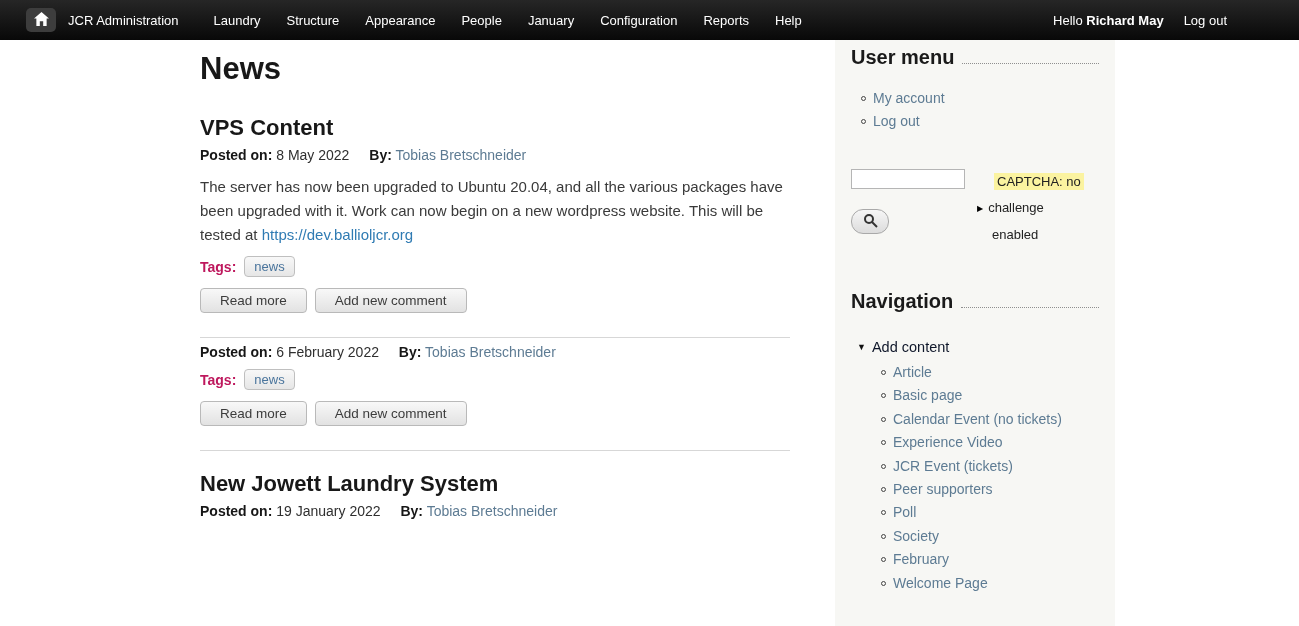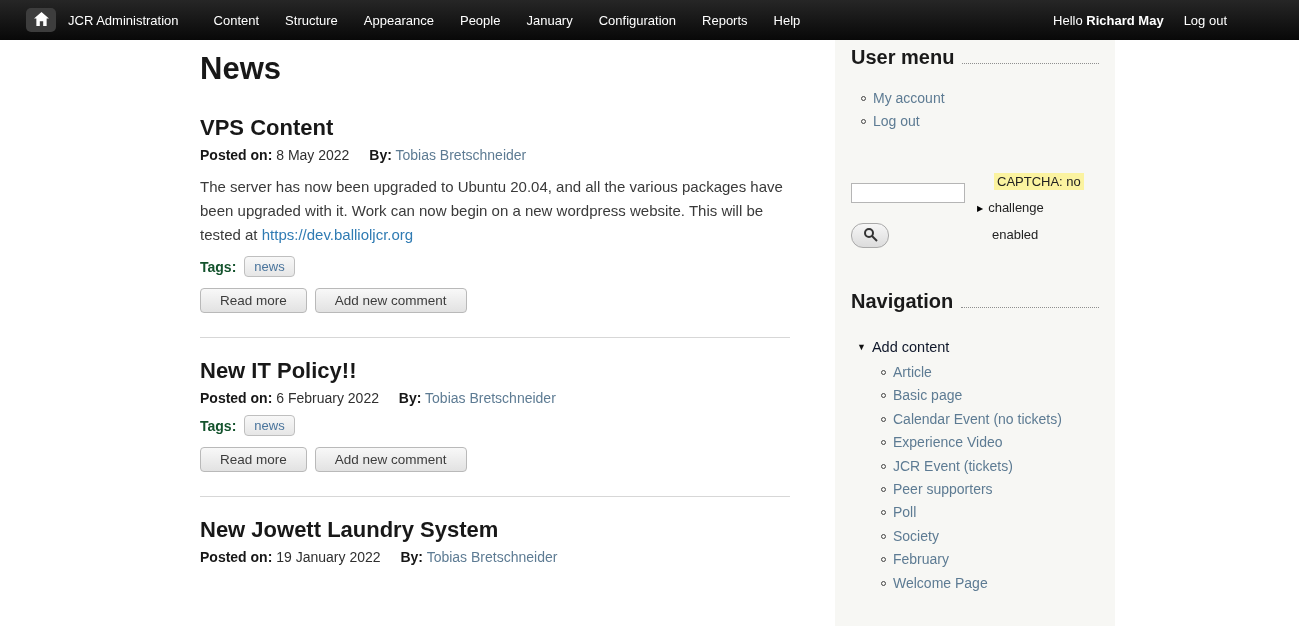--- a/index.html
+++ b/index.html
@@ -43,21 +43,21 @@
   .article h2 { font-size:22px; margin:20px 0 0; font-weight:bold; }
   .article.first h2 { margin-top:28px; }
   .article h2 a { color:#181818; text-decoration:none; cursor:pointer; }
   .submitted { margin:6px 0 0; font-size:14px; color:#2f2f2f; }
   .submitted strong { color:#161616; }
   .submitted .by { margin-left:16px; }
   .submitted .author { color:#5d7b93; text-decoration:none; cursor:pointer; }
   .body-text { margin:12px 0 0; font-size:15px; line-height:24px; color:#3a3a3a; }
   .body-text .link { color:#2f7bb3; text-decoration:none; cursor:pointer; }
   .tags-row { margin-top:9px; display:flex; align-items:center; gap:8px; font-size:14px; }
-  .tags-row strong { color:#14532d; }
+  .tags-row strong { color:#be185d; }
   .tag {
     font-size:13px; color:#49749c; text-decoration:none; cursor:pointer;
     background:linear-gradient(#f8f8f8,#e6e6e6);
     border:1px solid #bfbfbf; border-radius:4px; padding:2px 9px;
   }
   .links-row { margin-top:11px; display:flex; gap:8px; }
   .btn {
     display:inline-block; font-size:13.5px; color:#3c3c3c; text-decoration:none; cursor:pointer;
     background:linear-gradient(#f8f8f8,#e2e2e2);
     border:1px solid #b9b9b9; border-radius:4px; padding:4px 19px;
@@ -70,21 +70,21 @@
   .sb-title .dots { flex:1; border-bottom:1px dotted #8f8f8f; margin:0 0 5px 8px; }
   .sb-list { list-style:none; margin:18px 0 0; padding:0 0 0 10px; }
   .sb-list li { font-size:14px; line-height:23px; white-space:nowrap; }
   .ring {
     display:inline-block; width:5px; height:5px; border:1px solid #444;
     border-radius:50%; margin-right:7px; vertical-align:2px;
   }
   .sb-list a { color:#5d7b93; text-decoration:none; cursor:pointer; }
 
   .search-block { margin-top:36px; }
-  .search-row { display:flex;align-items:flex-end; }
+  .search-row { display:flex; }
   .search-col { display:flex; flex-direction:column; align-items:flex-start; }
   .search-input { width:114px; height:20px; border:1px solid #b5b5b5; background:#fff; }
   .search-btn {
     margin-top:20px; width:38px; height:25px; cursor:pointer;
     background:linear-gradient(#f6f6f6,#dcdcdc);
     border:1px solid #a9a9a9; border-radius:12px;
     display:flex; align-items:center; justify-content:center; padding:0;
   }
   .captcha { margin-left:12px; font-size:13px; line-height:26px; color:#222; width:112px; }
   .captcha a { color:#222; text-decoration:none; cursor:pointer; }
@@ -105,21 +105,21 @@
 <div class="toolbar">
   <a class="home-tab">
     <span>
       <svg width="15" height="14" viewBox="0 0 16 15">
           <path d="M8 0 L16 7 L13.5 7 L13.5 15 L9.8 15 L9.8 10 L6.2 10 L6.2 15 L2.5 15 L2.5 7 L0 7 Z" fill="#ffffff"></path>
         </svg>
     </span>
   </a>
   <span class="site-label">JCR Administration</span>
   <nav class="toolbar-menu">
-    <a>Content</a>
+    <a>Laundry</a>
     <a>Structure</a>
     <a>Appearance</a>
     <a>People</a>
     <a>January</a>
     <a>Configuration</a>
     <a>Reports</a>
     <a>Help</a>
   </nav>
   <div class="toolbar-right">
     <span class="greeting"><span>Hello</span>&nbsp;<strong>Richard May</strong></span>
@@ -147,21 +147,20 @@
       </div>
       <div class="links-row">
         <a class="btn">Read more</a>
         <a class="btn">Add new comment</a>
       </div>
     </article>
 
     <hr class="sep">
 
     <article class="article">
-      <h2><a>New IT Policy!!</a></h2>
       <p class="submitted">
         <strong>Posted on:</strong>
         <span>6 February 2022</span>
         <strong class="by">By:</strong>
         <a class="author">Tobias Bretschneider</a>
       </p>
       <div class="tags-row">
         <strong>Tags:</strong>
         <a class="tag">news</a>
       </div>

